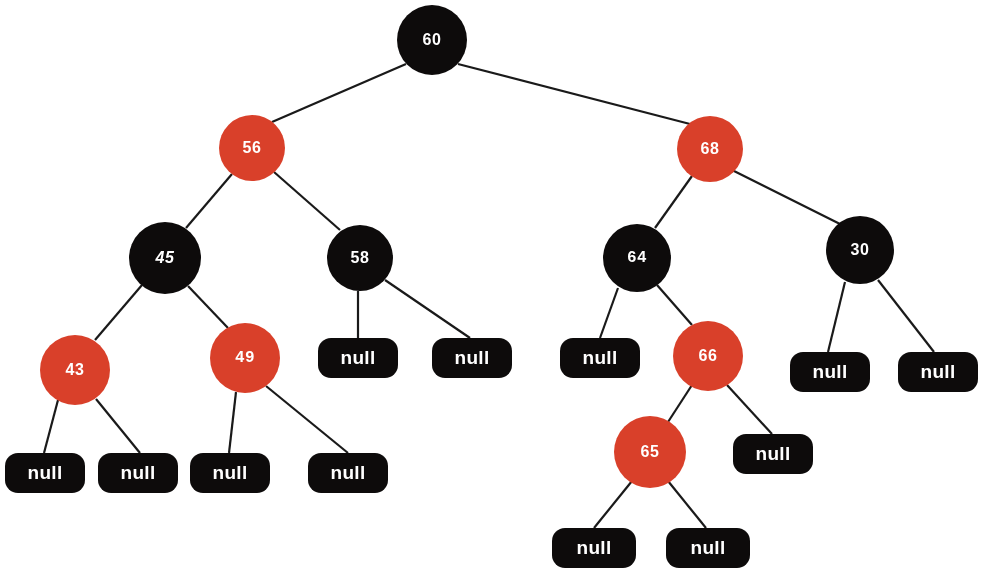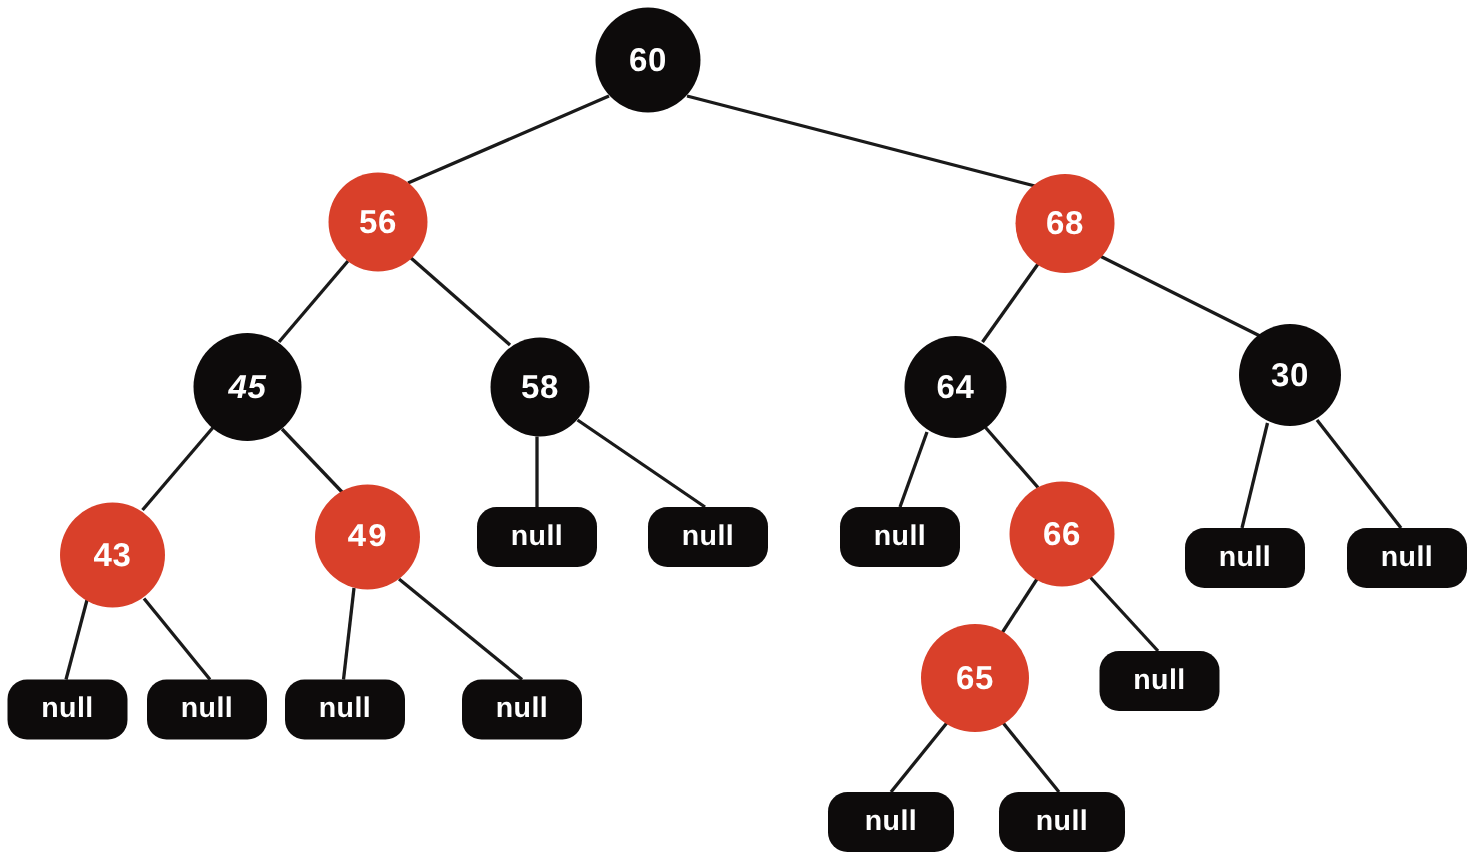--- a/index.html
+++ b/index.html
@@ -30,21 +30,21 @@
     align-items: center;
     justify-content: center;
     color: #ffffff;
     font-weight: bold;
     font-family: "Liberation Sans", sans-serif;
     box-sizing: border-box;
     user-select: none;
   }
   .node-circle {
     border-radius: 50%;
-    font-size: 22px;
+    font-size: 16px;
     letter-spacing: 0.5px;
   }
   .node-black {
     background: #0d0b0b;
   }
   .node-red {
     background: #d9402a;
   }
   .node-null {
     background: #0d0b0b;
@@ -90,21 +90,21 @@
       </div>
       <div class="node node-circle node-red" style="left: 677px; top: 116px; width: 66px; height: 66px;">
         <span>68</span>
       </div>
       <div class="node node-circle node-black" style="left: 129px; top: 222px; width: 72px; height: 72px; font-style: italic;">
         <span>45</span>
       </div>
       <div class="node node-circle node-black" style="left: 327px; top: 225px; width: 66px; height: 66px;">
         <span>58</span>
       </div>
-      <div class="node node-circle node-black" style="left: 603px; top: 224px; width: 68px; height: 68px;">
+      <div class="node node-circle node-black" style="left: 603px; top: 224px; width: 68px; height: 68px; font-family: Liberation Mono, monospace;">
         <span>64</span>
       </div>
       <div class="node node-circle node-black" style="left: 826px; top: 216px; width: 68px; height: 68px;">
         <span>30</span>
       </div>
       <div class="node node-circle node-red" style="left: 40px; top: 335px; width: 70px; height: 70px;">
         <span>43</span>
       </div>
       <div class="node node-circle node-red" style="left: 210px; top: 323px; width: 70px; height: 70px; font-family: Liberation Mono, monospace;">
         <span>49</span>

